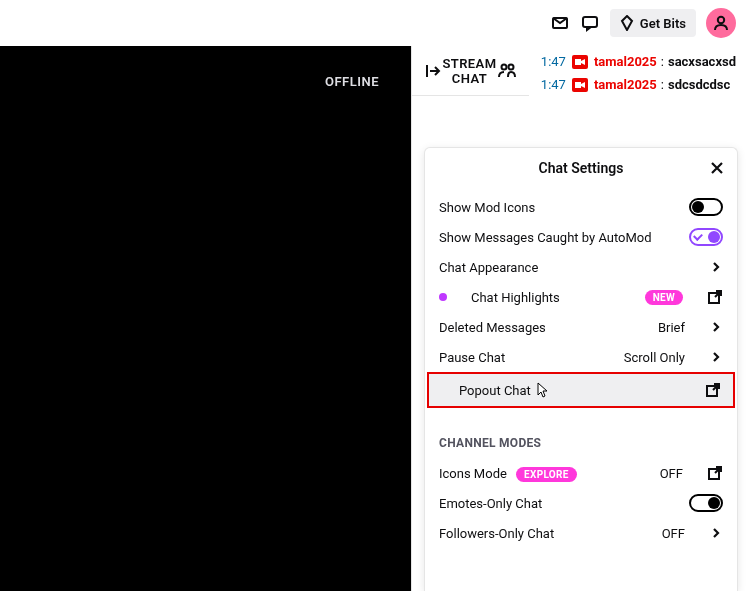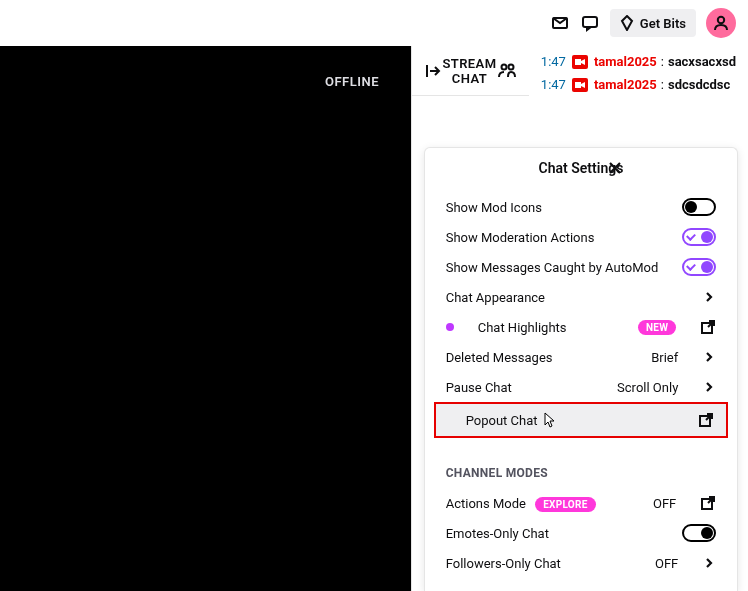--- a/index.html
+++ b/index.html
@@ -110,21 +110,20 @@
     right: 10px;
     bottom: 0;
     background: #fff;
     border: 1px solid #e5e5e5;
     border-bottom: none;
     border-radius: 6px 6px 0 0;
     box-shadow: 0 2px 8px rgba(0,0,0,0.1);
     display: flex;
     flex-direction: column;
     overflow: hidden;
-    align-items: center;
   }
   .settings-header {
     display: flex;
     align-items: center;
     justify-content: center;
     position: relative;
     padding: 12px;
     font-weight: 600;
     font-size: 14px;
   }
@@ -342,24 +341,20 @@
         </div>
       </div>
 
       <div class="settings-body">
 
         <div class="settings-row">
           <span class="row-label">Show Mod Icons</span>
           <div class="toggle off"></div>
         </div>
 
-        <div class="settings-row">
-          <span class="row-label">Show Moderation Actions</span>
-          <div class="toggle on"></div>
-        </div>
 
         <div class="settings-row">
           <span class="row-label">Show Messages Caught by AutoMod</span>
           <div class="toggle on"></div>
         </div>
 
         <div class="settings-row">
           <span class="row-label">Chat Appearance</span>
           <span class="chevron">
             <svg width="10" height="12" viewBox="0 0 10 12">
@@ -414,21 +409,21 @@
             </svg>
           </div>
         </div>
 
         <div class="section-gap"></div>
 
         <div class="section-label">CHANNEL MODES</div>
 
         <div class="settings-row">
           <span class="row-label">
-            <span>Actions Mode</span>
+            <span>Icons Mode</span>
             <span class="pill explore" style="margin-left:6px;">EXPLORE</span>
           </span>
           <span class="row-value">OFF</span>
           <span class="external-icon">
             <svg width="16" height="16" viewBox="0 0 16 16">
                 <rect x="2" y="4" width="10" height="10" fill="none" stroke="#0e0e10" stroke-width="2"></rect>
                 <path d="M9 2 L14 2 L14 7 M14 2 L8 8" fill="none" stroke="#0e0e10" stroke-width="2"></path>
               </svg>
           </span>
         </div>

